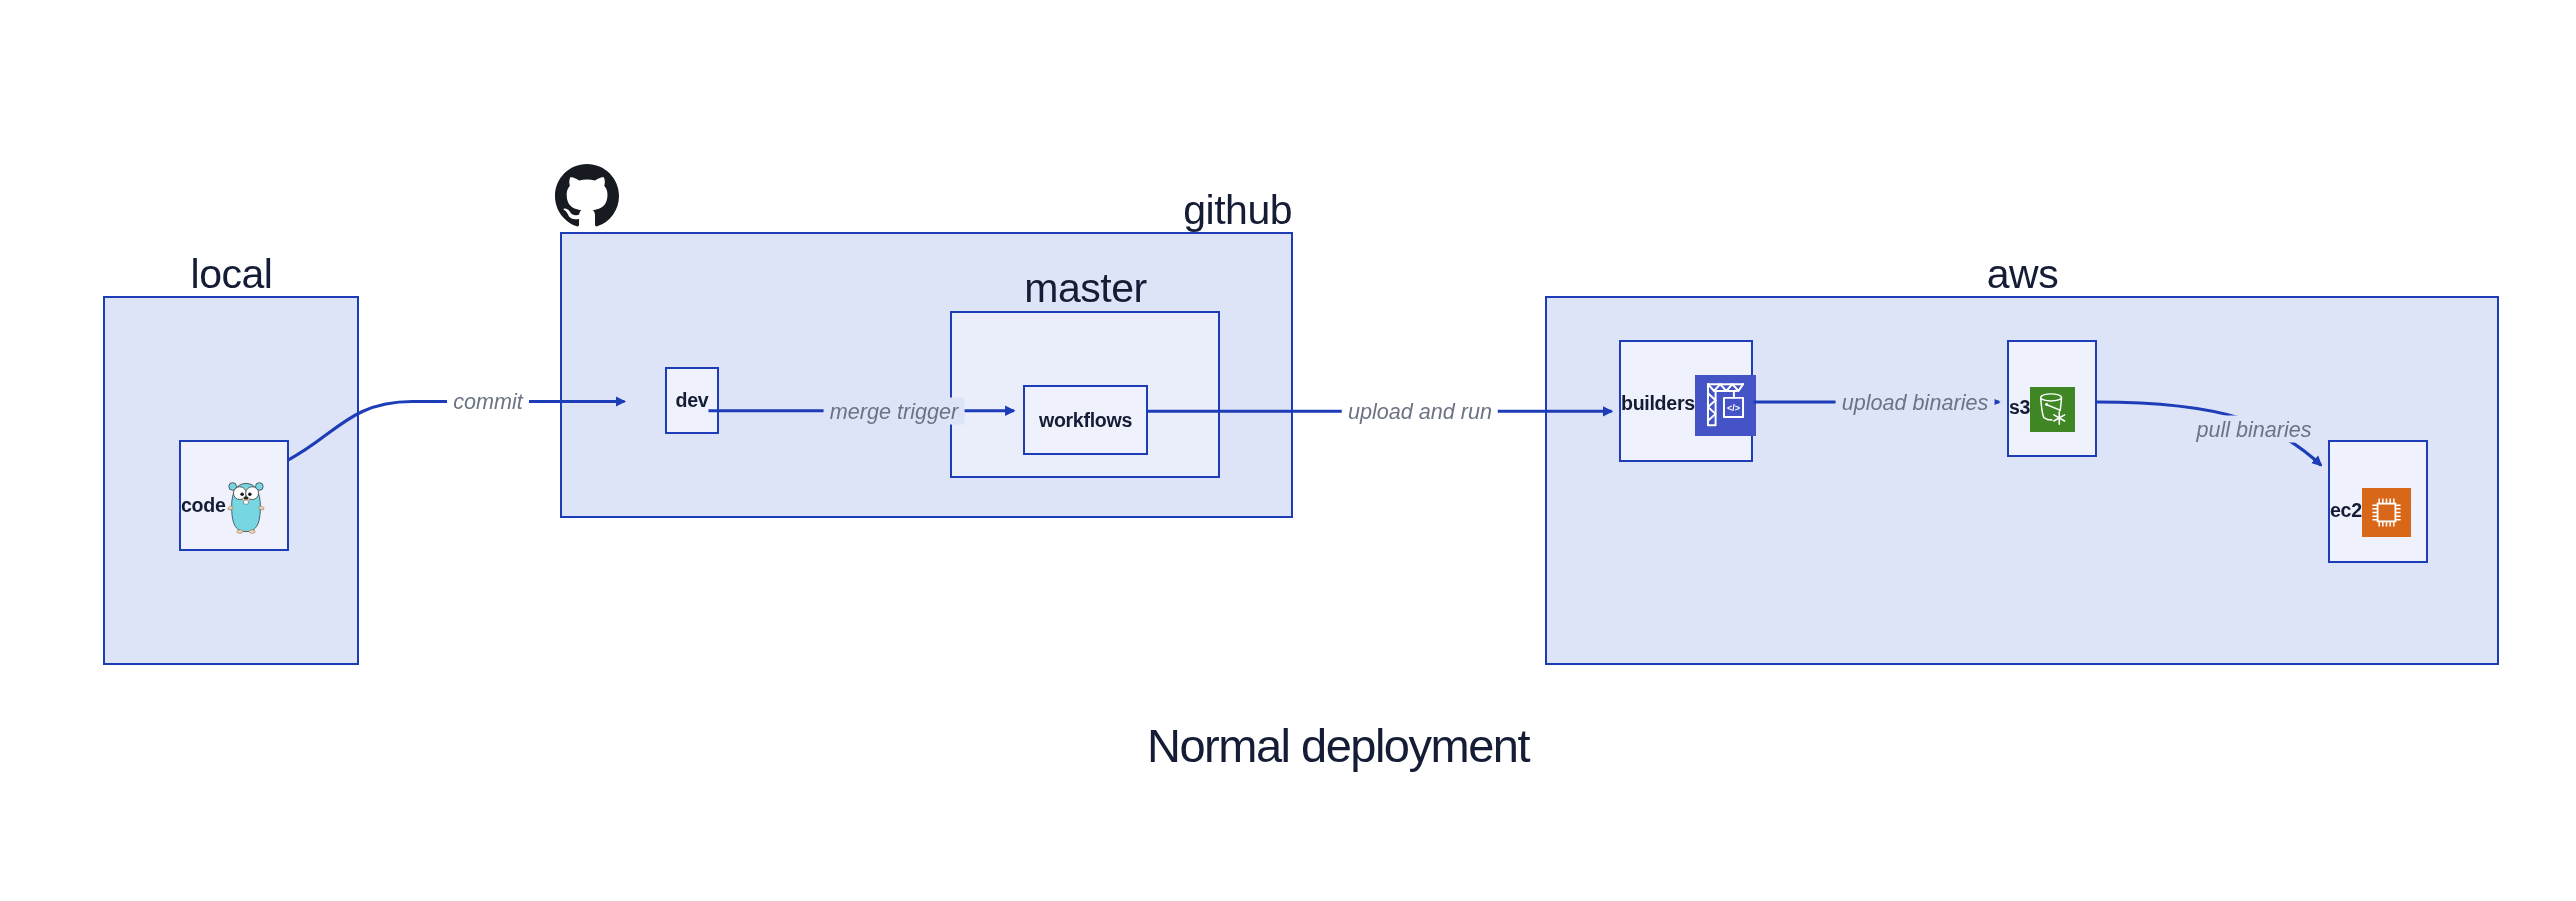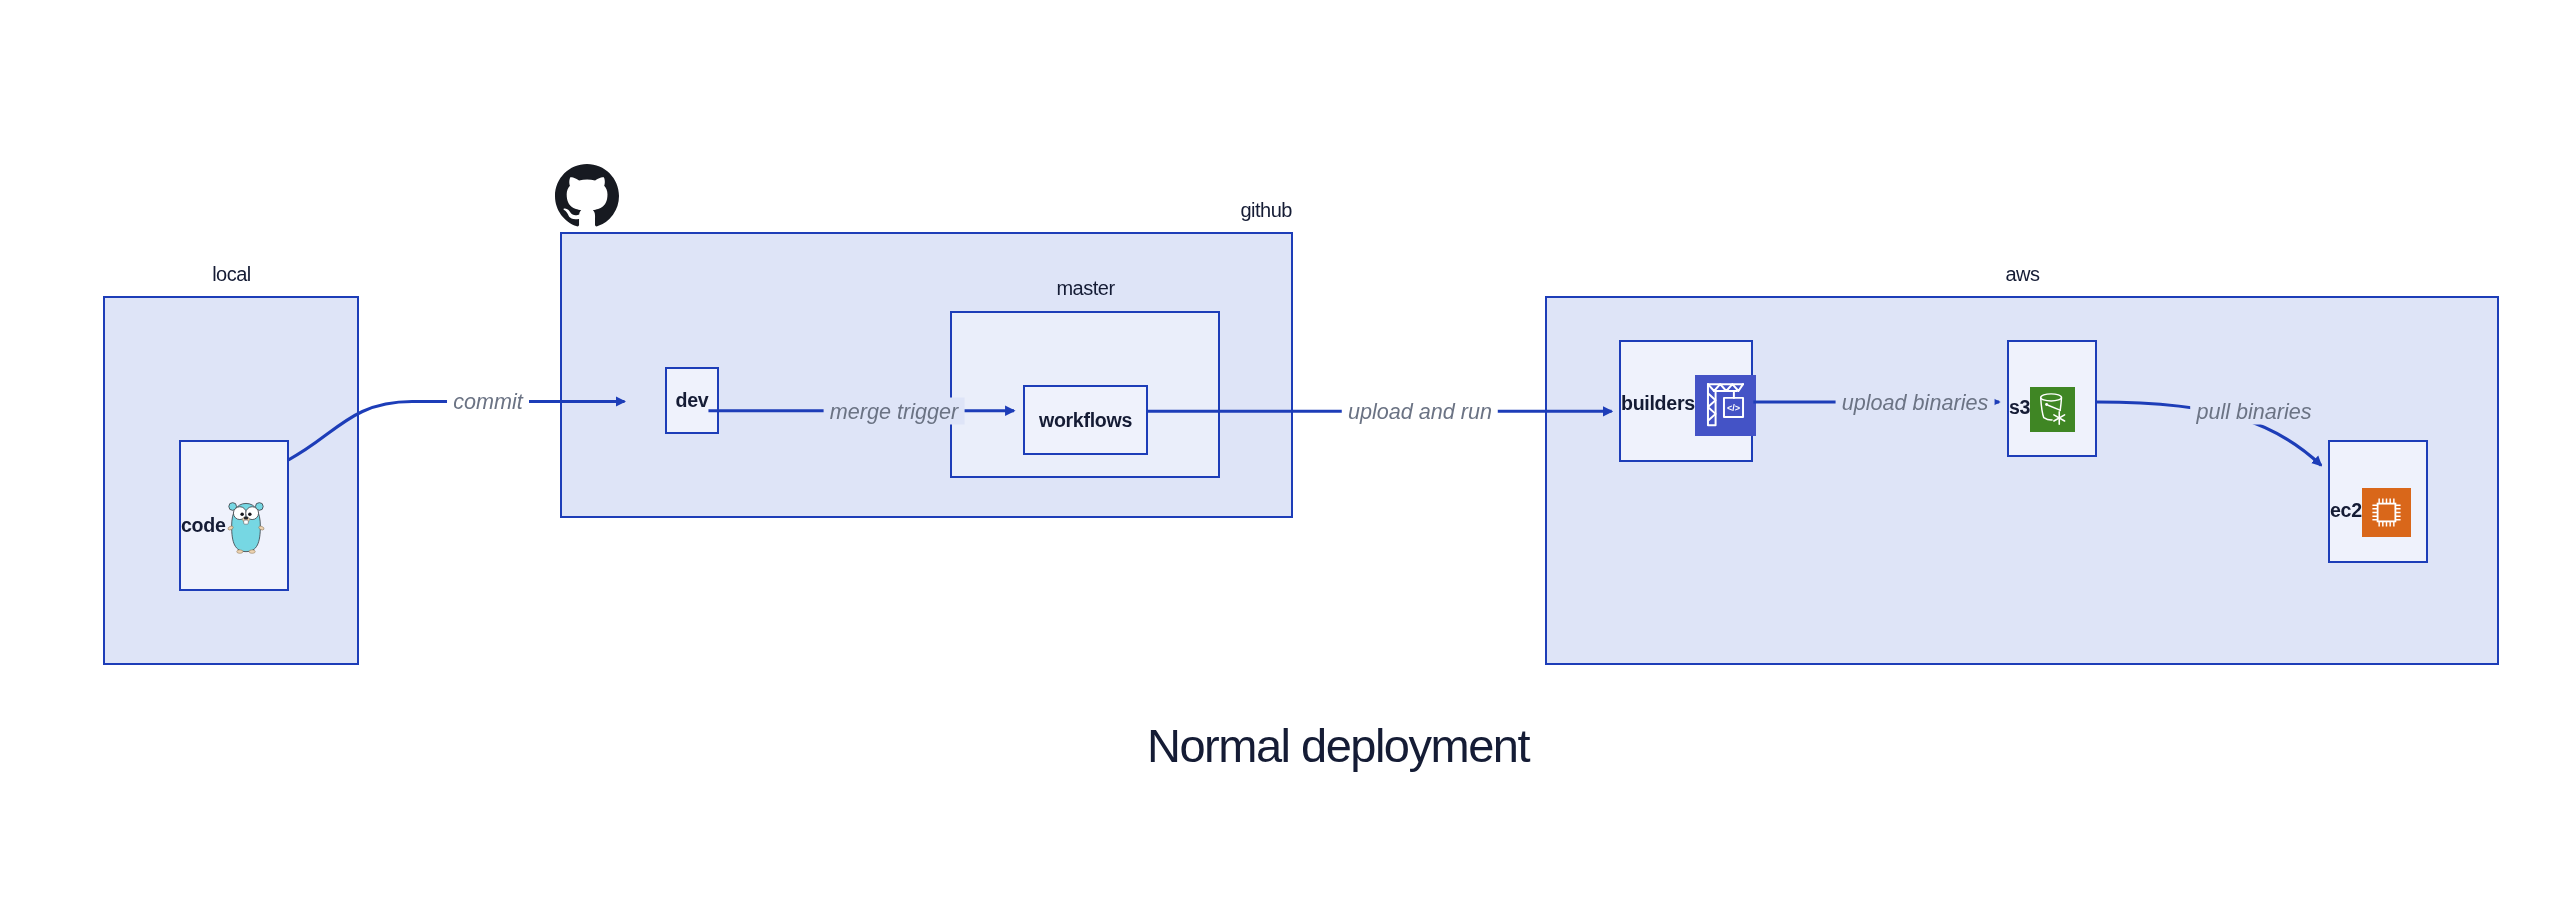--- a/index.html
+++ b/index.html
@@ -12,21 +12,21 @@
   .panel.master{background:var(--master-fill);}
 
   .node{position:absolute;box-sizing:border-box;background:var(--node-fill);
         border:2.6px solid var(--arrow-blue);display:flex;flex-direction:row;
         align-items:center;}
   .node.center{justify-content:center;}
   .node-label{color:var(--title-navy);font-weight:bold;font-size:19.6px;
               line-height:25px;letter-spacing:-0.3px;}
   .node .icon{margin-top:4.1px;flex:0 0 auto;}
 
-  .sec-title{position:absolute;color:var(--title-navy);font-size:20px;
+  .sec-title{position:absolute;color:var(--title-navy);font-size:41px;
              line-height:36px;height:36px;text-align:center;letter-spacing:-0.5px;}
   .sec-title.right{text-align:right;}
 
   .wires{position:absolute;left:0;top:0;pointer-events:none;}
   .wire{stroke:var(--arrow-blue);stroke-width:6;fill:none;}
 
   .edge-label{position:absolute;transform:translate(-50%,-50%);
               font-style:italic;font-size:21.6px;line-height:27px;
               color:var(--edge-label-gray);white-space:nowrap;padding:0 6.2px;margin-left:36px;}
   .edge-label.bg-white{background:#ffffff;}
@@ -52,21 +52,21 @@
 
   <div class="sec-title" style="left:154px;top:256px;width:155px">local</div>
   <div class="sec-title right" style="left:1112px;top:192px;width:180px">github</div>
   <div class="sec-title" style="left:1008px;top:270px;width:155px">master</div>
   <div class="sec-title" style="left:1945px;top:256px;width:155px">aws</div>
 
   <svg class="logo" style="left:555px;top:164px" width="64" height="64" viewBox="0 0 16 16" aria-hidden="true">
     <path style="fill:var(--octocat-black)" fill-rule="evenodd" clip-rule="evenodd" d="M8 0C3.58 0 0 3.58 0 8c0 3.54 2.29 6.53 5.47 7.59.4.07.55-.17.55-.38 0-.19-.01-.82-.01-1.49-2.01.37-2.53-.49-2.69-.94-.09-.23-.48-.94-.82-1.13-.28-.15-.68-.52-.01-.53.63-.01 1.08.58 1.23.82.72 1.21 1.87.87 2.33.66.07-.52.28-.87.51-1.07-1.78-.2-3.64-.89-3.64-3.95 0-.87.31-1.59.82-2.15-.08-.2-.36-1.02.08-2.12 0 0 .67-.21 2.2.82.64-.18 1.32-.27 2-.27s1.36.09 2 .27c1.53-1.04 2.2-.82 2.2-.82.44 1.1.16 1.92.08 2.12.51.56.82 1.27.82 2.15 0 3.07-1.87 3.75-3.65 3.95.29.25.54.73.54 1.48 0 1.07-.01 1.93-.01 2.2 0 .21.15.46.55.38A8.012 8.012 0 0 0 16 8c0-4.42-3.58-8-8-8z"></path>
   </svg>
 
-  <div class="node" style="left:179px;top:440px;width:110px;height:151px;padding-top:19px">
+  <div class="node" style="left:179px;top:440px;width:110px;height:111px;padding-top:19px">
     <div class="node-label">code</div>
     <svg class="icon" width="40" height="54" viewBox="0 0 78 104">
       <g stroke="#3c3f45" stroke-width="1.6">
         <circle cx="13" cy="12" r="7.5" style="fill:var(--gopher-teal)"></circle>
         <circle cx="65" cy="12" r="7.5" style="fill:var(--gopher-teal)"></circle>
         <path style="fill:var(--gopher-teal)" d="M39 6 C20 6 11 24 11 50 C11 82 17 100 39 100 C61 100 67 82 67 50 C67 24 58 6 39 6 Z"></path>
         <circle cx="27" cy="25" r="12.5" fill="#ffffff"></circle>
         <circle cx="51" cy="25" r="12.5" fill="#ffffff"></circle>
       </g>
       <circle cx="31.5" cy="27" r="3.4" fill="#17181c"></circle>
@@ -151,18 +151,18 @@
     <path class="wire" marker-end="url(#arr)" d="M 1375 797 L 1968 797"></path>
     <path class="wire" marker-end="url(#arr)" d="M 2227 798 L 3128 798"></path>
     <path class="wire" marker-end="url(#arr)" d="M 3403 780 L 3880 780"></path>
     <path class="wire" marker-end="url(#arr)" d="M 4070 780 C 4180 780 4280 790 4350 812 C 4420 834 4470 870 4505 903"></path>
   </svg>
 
   <div class="edge-label bg-white" style="left:452px;top:401px">commit</div>
   <div class="edge-label bg-panel" style="left:858px;top:411px">merge trigger</div>
   <div class="edge-label bg-white" style="left:1384px;top:411px">upload and run</div>
   <div class="edge-label bg-panel" style="left:1879px;top:402px">upload binaries</div>
-  <div class="edge-label bg-panel" style="left:2218px;top:411px">pull binaries</div>
+  <div class="edge-label bg-panel" style="left:2218px;top:429px">pull binaries</div>
 
   <div class="main-title" style="left:1306px;top:717px">Normal deployment</div>
 
 </div>
 
 
 </body></html>

